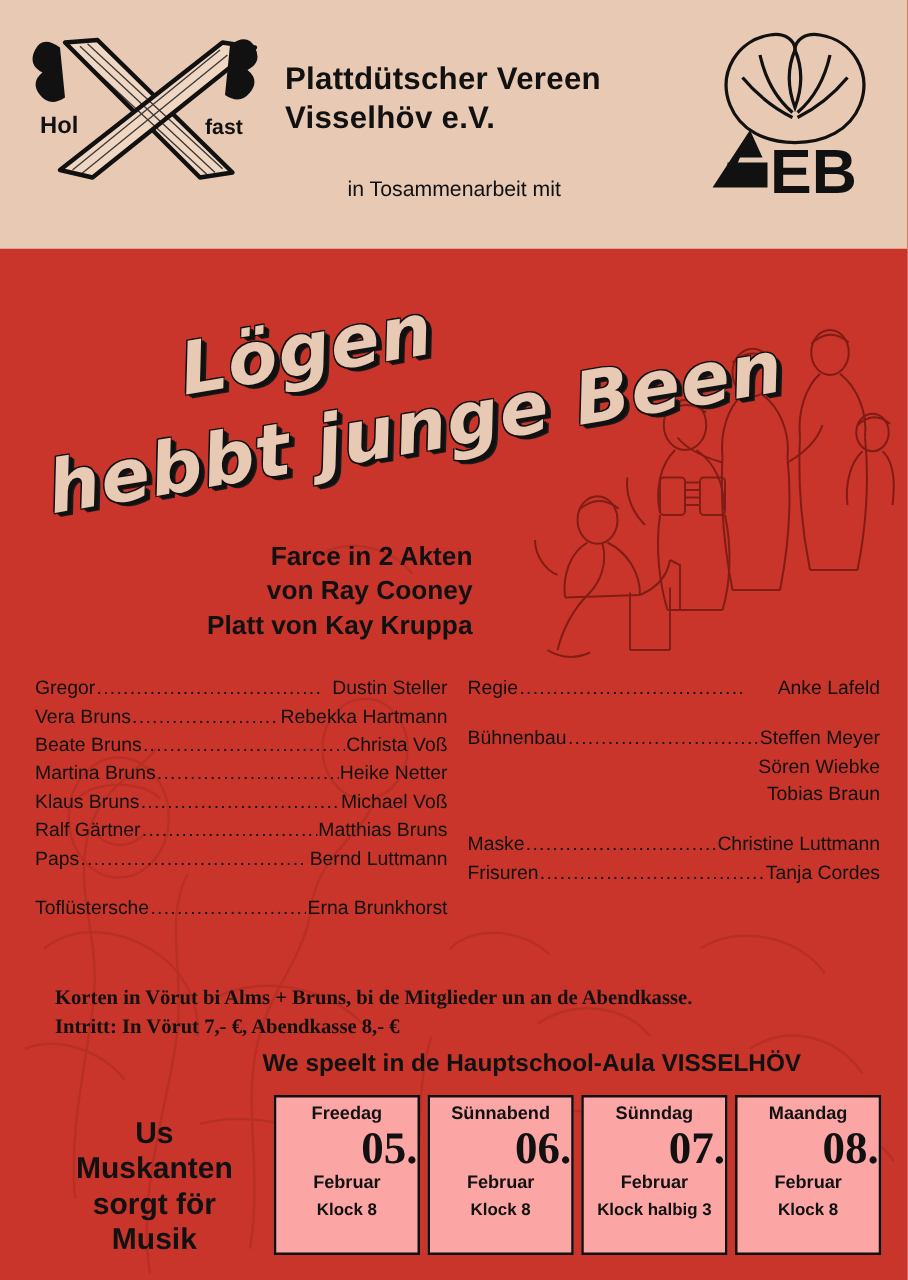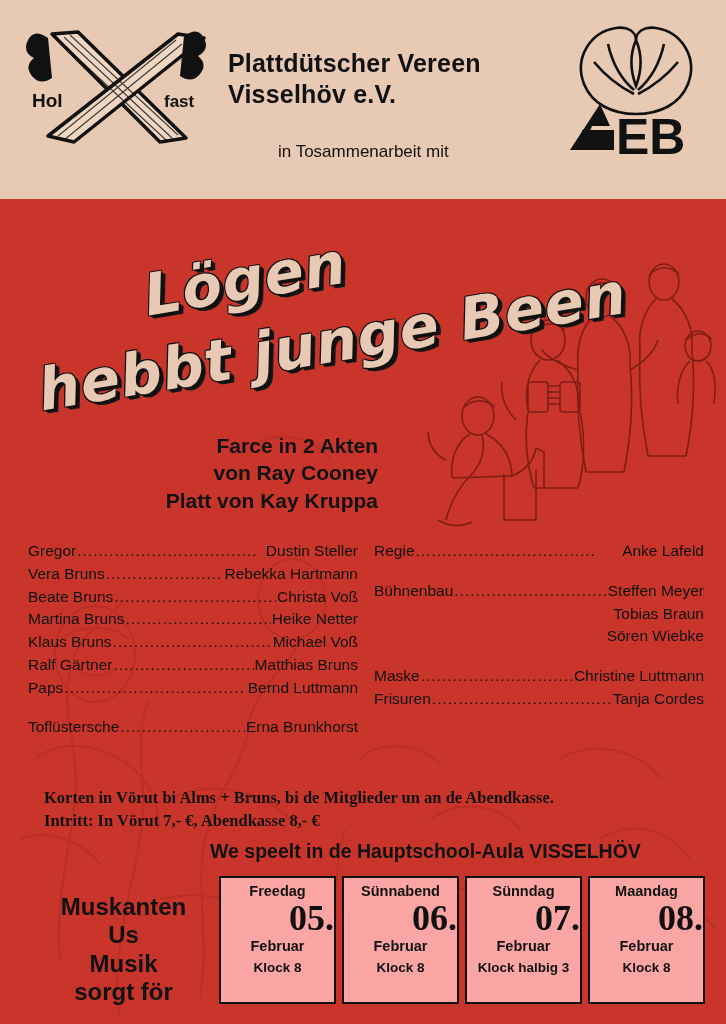--- a/index.html
+++ b/index.html
@@ -462,24 +462,24 @@
       <span class="dots">..................................</span>
       <span class="val">Anke Lafeld</span>
     </div>
     <div class="gap-row"></div>
     <div class="row">
       <span class="nm">Bühnenbau</span>
       <span class="dots">..................................</span>
       <span class="val">Steffen Meyer</span>
     </div>
     <div class="row indent-val">
+      <span class="val">Sören Wiebke</span>
+    </div>
+    <div class="row indent-val">
       <span class="val">Tobias Braun</span>
-    </div>
-    <div class="row indent-val">
-      <span class="val">Sören Wiebke</span>
     </div>
     <div class="gap-row"></div>
     <div class="row">
       <span class="nm">Maske</span>
       <span class="dots">..................................</span>
       <span class="val">Christine Luttmann</span>
     </div>
     <div class="row">
       <span class="nm">Frisuren</span>
       <span class="dots">..................................</span>
@@ -488,24 +488,24 @@
   </div>
 
   <div class="tickets">
     <div>Korten in Vörut bi Alms + Bruns, bi de Mitglieder un an de Abendkasse.</div>
     <div>Intritt: In Vörut 7,- €, Abendkasse 8,- €</div>
   </div>
 
   <div class="venue">We speelt in de Hauptschool-Aula VISSELHÖV</div>
 
   <div class="music">
+    <div>Us</div>
     <div>Muskanten</div>
-    <div>Us</div>
+    <div>sorgt för</div>
     <div>Musik</div>
-    <div>sorgt för</div>
   </div>
 
   <div class="dates">
     <div class="date-card">
       <div class="dow">Freedag</div>
       <div class="day">05.</div>
       <div class="mon">Februar</div>
       <div class="time">Klock 8</div>
     </div>
     <div class="date-card">

